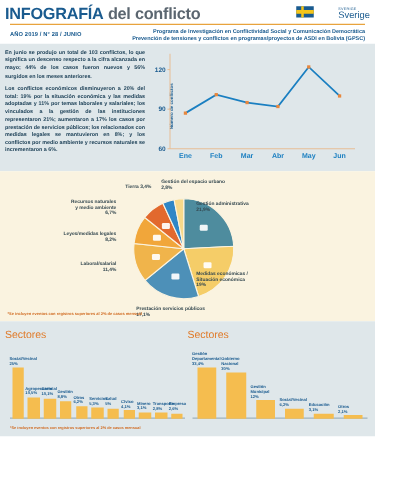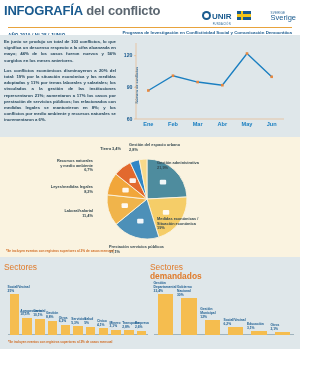--- a/index.html
+++ b/index.html
@@ -94,27 +94,20 @@
 
 <div class="page">
 
   <div class="header">
     <div class="title-row">
       <div class="title">
         <span class="b"><span>INFOGRAFÍA</span></span>
         <span class="l">del conflicto</span>
       </div>
       <div class="logos">
-        <div class="logo-unir">
-          <span class="unir-mark"></span>
-          <span>
-            <span class="unir-text">UNIR</span>
-            <div class="unir-sub">FUNDACIÓN</div>
-          </span>
-        </div>
         <div class="logo-sverige">
           <span class="sv-flag"></span>
           <span class="sv-words">
             <div class="sv-small">SVERIGE</div>
             <div class="sv-name">Sverige</div>
           </span>
         </div>
       </div>
     </div>
     <div class="rule"></div>
@@ -242,21 +235,20 @@
 2,8%</div>
           <div class="bar" style="left: 92.0909%; width: 6.72727%; height: 8.81356%; background: rgb(245, 189, 79);"></div>
           <div class="bar-lab" style="left: 90.9091%; bottom: calc(8.81356% + 1px); white-space: pre; transform: translateX(-2%);">Empresa
 2,6%</div>
         </div>
       <div class="sector-note">*Se incluyen eventos con registros superiores al 2% de casos mensual</div>
     </div>
     <div class="sector-block">
       <div class="sector-title">
         <div>Sectores</div>
-        <div style="font-weight:bold">demandados</div>
       </div>
       <div class="bars" id="bars-right">
         <div class="baseline"></div>
       <div class="bar" style="left: 2.83333%; width: 11%; height: 84.7458%; background: rgb(245, 189, 79);"></div>
           <div class="bar-lab" style="left: 0%; bottom: calc(84.7458% + 1px); white-space: pre; transform: translateX(-2%);">Gestión
 Departamental
 33,4%</div>
           <div class="bar" style="left: 19.5%; width: 11%; height: 76.1189%; background: rgb(245, 189, 79);"></div>
           <div class="bar-lab" style="left: 16.6667%; bottom: calc(76.1189% + 1px); white-space: pre; transform: translateX(-2%);">Gobierno
 Nacional

